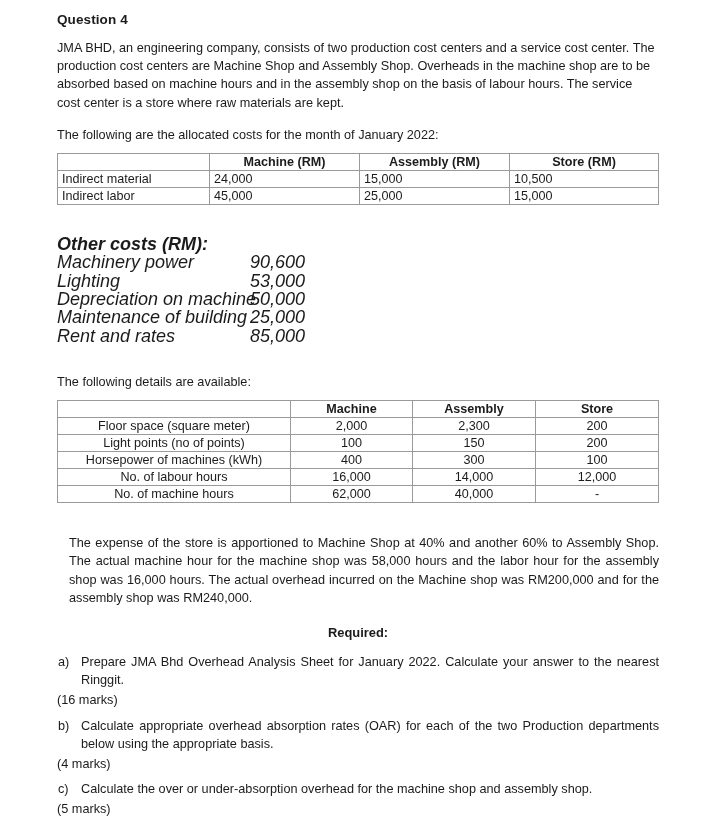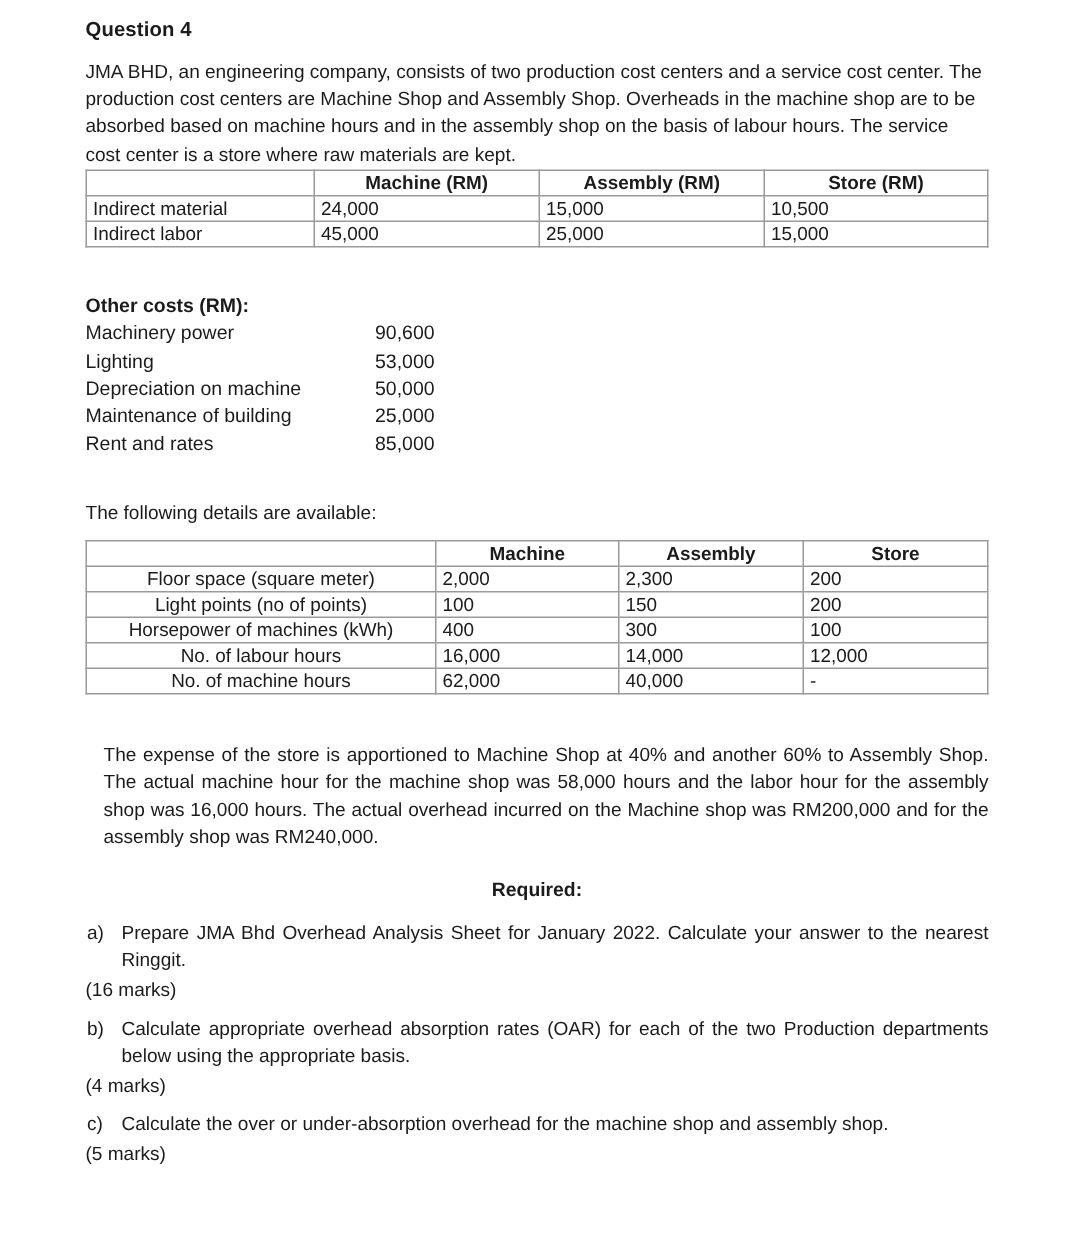--- a/index.html
+++ b/index.html
@@ -59,29 +59,30 @@
     white-space: nowrap;
     line-height: 16px;
   }
   table.grid th {
     font-weight: bold;
     text-align: center;
   }
   .t1 .lbl { text-align: left; }
   .t1 .val { text-align: left; }
   .t2 .lbl { text-align: center; }
-  .t2 .val { text-align: left; }
+  .t2 .val { text-align: center; }
 
   .tbl-wrap { margin-top: 1px; }
 
   
   .othercosts {
     margin-top: 30px;
-    font-size: 13px;
+    font-size: 18px;
     line-height: 18.4px;
+    font-style: italic;
   }
   .othercosts .oc-title {
     font-weight: bold;
     margin-bottom: 0px;
   }
   .oc-row {
     display: block;
     position: relative;
     height: 18.4px;
   }
@@ -129,20 +130,21 @@
 </style>
 </head>
 <body>
 
 <div class="page">
 
   <h1 class="q-title">Question 4</h1>
 
   <p class="para">JMA BHD, an engineering company, consists of two production cost centers and a service cost center. The production cost centers are Machine Shop and Assembly Shop. Overheads in the machine shop are to be absorbed based on machine hours and in the assembly shop on the basis of labour hours. The service cost center is a store where raw materials are kept.</p>
 
+  <p class="lead">The following are the allocated costs for the month of January 2022:</p>
 
   <div class="tbl-wrap">
     <table class="grid t1">
       <colgroup>
         <col style="width:152px">
           <col style="width:150px">
           <col style="width:150px">
           <col style="width:149px">
       </colgroup>
       <thead>

